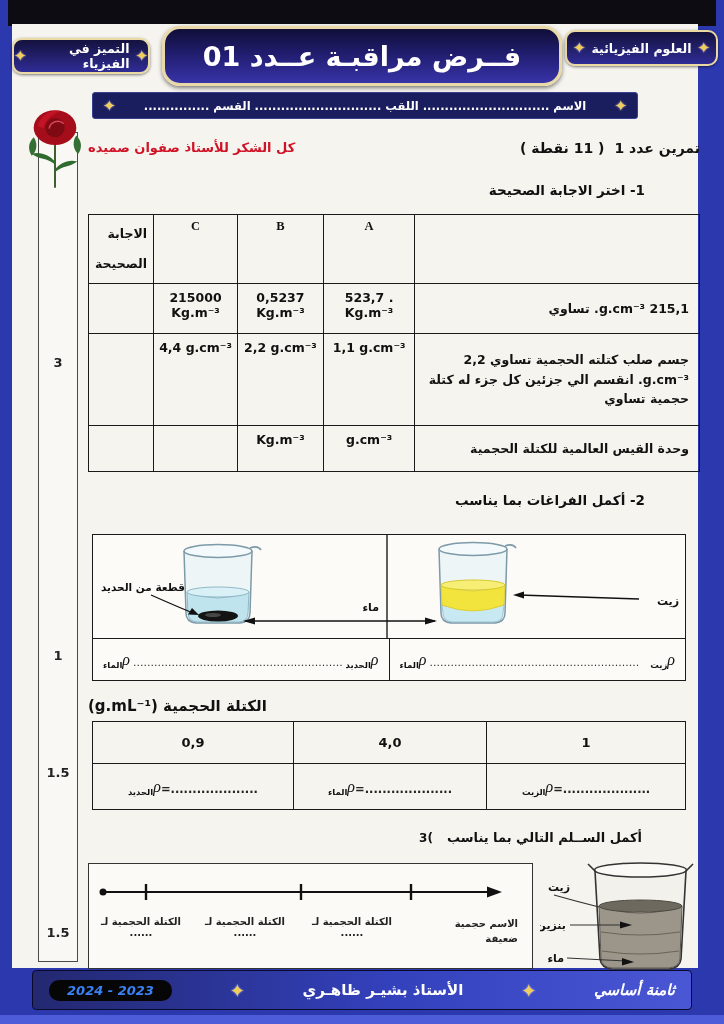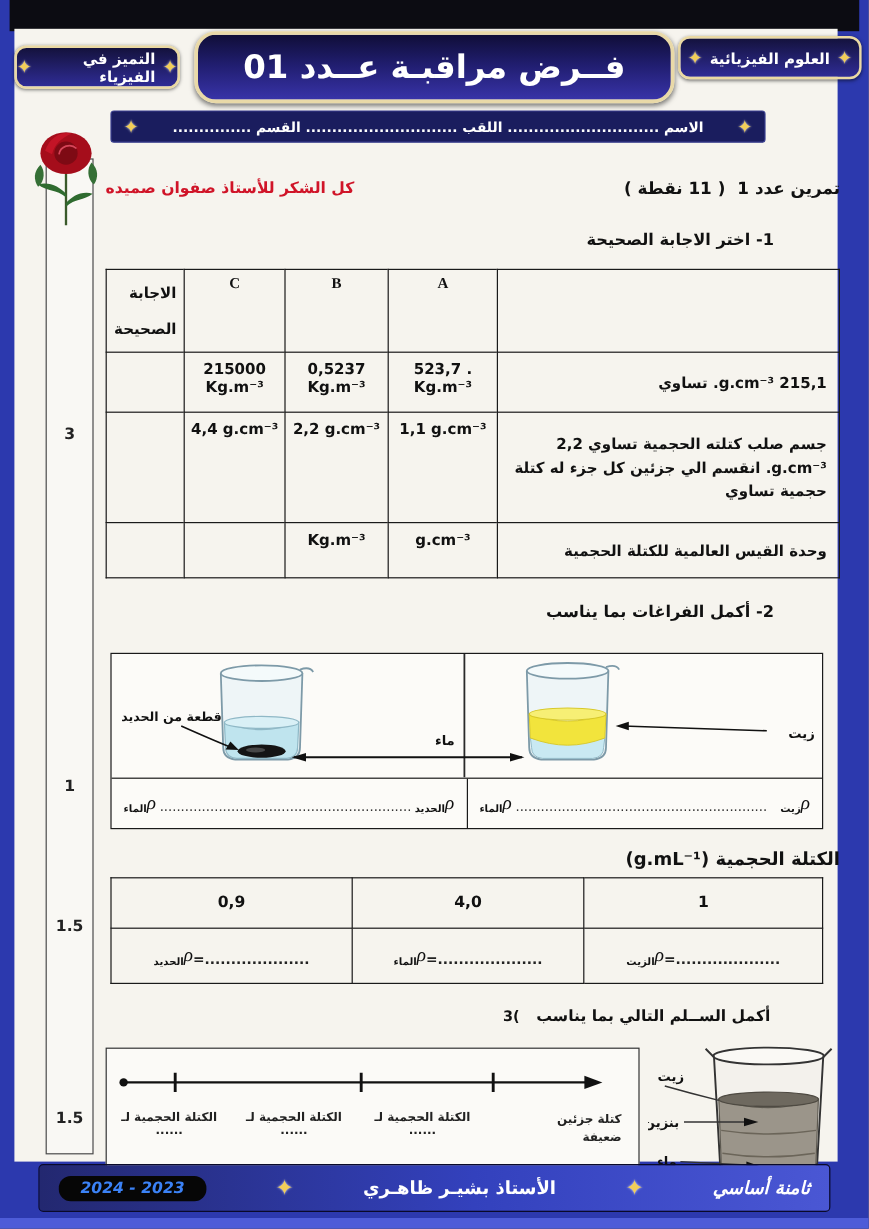--- a/index.html
+++ b/index.html
@@ -43,21 +43,21 @@
   
   .rose{position:absolute;left:24px;top:104px;width:62px;height:86px;z-index:3;}
   .points-col{
     position:absolute;left:38px;top:132px;width:40px;height:830px;
     border:1.6px solid #4a4a4a;background:rgba(255,255,255,.35);
   }
   .points-col span{position:absolute;left:0;width:100%;text-align:center;font-size:13px;font-weight:bold;color:#222;}
   .pt0{top:222px;}.pt1{top:515px;}.pt2{top:632px;}.pt3{top:792px;}
 
   
-  .content{position:absolute;left:88px;top:150px;width:612px;}
+  .content{position:absolute;left:88px;top:140px;width:612px;}
   .ex-header{display:flex;justify-content:space-between;align-items:flex-start;height:22px;}
   .thanks{color:#d01428;font-weight:bold;font-size:13px;padding-right:10px;direction:rtl;}
   .ex-title{display:flex;direction:rtl;gap:10px;padding-left:100px;font-size:14px;font-weight:bold;align-items:baseline;}
   .q-label{margin-top:20px;text-align:right;direction:rtl;padding-right:55px;font-size:13.5px;font-weight:bold;}
   .q3-row{margin-top:20px;display:flex;direction:rtl;gap:14px;padding-right:58px;font-size:13px;font-weight:bold;align-items:baseline;}
   .q3-marker{direction:ltr;font-size:12px;}
 
   
   table.mcq{margin-top:16px;border-collapse:collapse;width:612px;}
   table.mcq td{border:1.6px solid #1a1a1a;font-size:12.5px;}
@@ -73,21 +73,21 @@
   .fig-svg text{font-family:"DejaVu Sans",sans-serif;fill:#111;}
   .fig-bottom{display:flex;border-top:1.6px solid #1a1a1a;height:42px;}
   .rel{flex:1;display:flex;align-items:center;padding:0 10px;overflow:hidden;}
   .rel + .rel{border-left:1.6px solid #1a1a1a;}
   .rho-group{display:flex;align-items:flex-end;}
   .rho{font-family:"Liberation Serif",serif;font-style:italic;font-size:16px;line-height:1;}
   .rsub{font-size:8.5px;font-weight:bold;margin-bottom:-2px;}
   .rel-dots{flex:1;overflow:hidden;white-space:nowrap;font-size:11px;color:#333;padding:0 3px;margin-bottom:-6px;}
 
   
-  .density-title{margin-top:16px;text-align:right;direction:rtl;font-size:15px;font-weight:bold;}
+  .density-title{margin-top:16px;text-align:left;direction:rtl;font-size:15px;font-weight:bold;}
   table.density{margin-top:6px;border-collapse:collapse;width:594px;margin-right:14px;margin-left:4px;}
   table.density td{border:1.6px solid #1a1a1a;}
   tr.dv{height:42px;}tr.dl{height:46px;}
   td.dval{text-align:center;font-weight:bold;font-size:13px;direction:ltr;}
   td.dlab{padding:0 14px;}
   .dlab-inner{display:flex;align-items:flex-end;justify-content:center;}
   .eq-dots{font-size:11.5px;font-weight:bold;color:#222;margin-bottom:-1px;}
 
   
   .scale-row{margin-top:12px;position:relative;height:118px;}
@@ -322,21 +322,21 @@
       <div class="scale-box">
         <svg width="441" height="48" viewBox="0 0 441 48">
           <line x1="14" y1="28" x2="400" y2="28" stroke="#111" stroke-width="2"></line>
           <circle cx="14" cy="28" r="3.5" fill="#111"></circle>
           <polygon points="413,28 398,22.5 398,33.5" fill="#111"></polygon>
           <line x1="57" y1="20" x2="57" y2="36" stroke="#111" stroke-width="2.4"></line>
           <line x1="212" y1="20" x2="212" y2="36" stroke="#111" stroke-width="2.4"></line>
           <line x1="322" y1="20" x2="322" y2="36" stroke="#111" stroke-width="2.4"></line>
         </svg>
         <div class="scale-label sl-low">
-          <div>كتلة جزئين</div>
+          <div>الاسم حجمية</div>
           <div>ضعيفة</div>
         </div>
         <div class="scale-label sl-1">الكتلة الحجمية لـ ......</div>
         <div class="scale-label sl-2">الكتلة الحجمية لـ ......</div>
         <div class="scale-label sl-3">الكتلة الحجمية لـ ......</div>
       </div>
 
       <svg class="beaker2" width="168" height="118" viewBox="0 0 168 118">
         <path d="M55,14 L60,102 Q61,111 72,112 L129,112 Q140,111 141,102 L146,14" fill="#f3f1ec" stroke="#333" stroke-width="1.6"></path>
         <ellipse cx="100.5" cy="13" rx="46" ry="7" fill="#faf9f5" stroke="#333" stroke-width="1.6"></ellipse>

